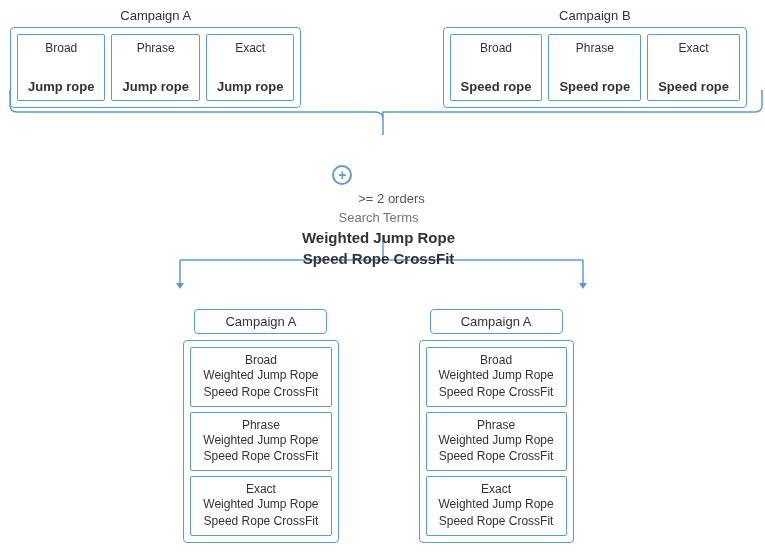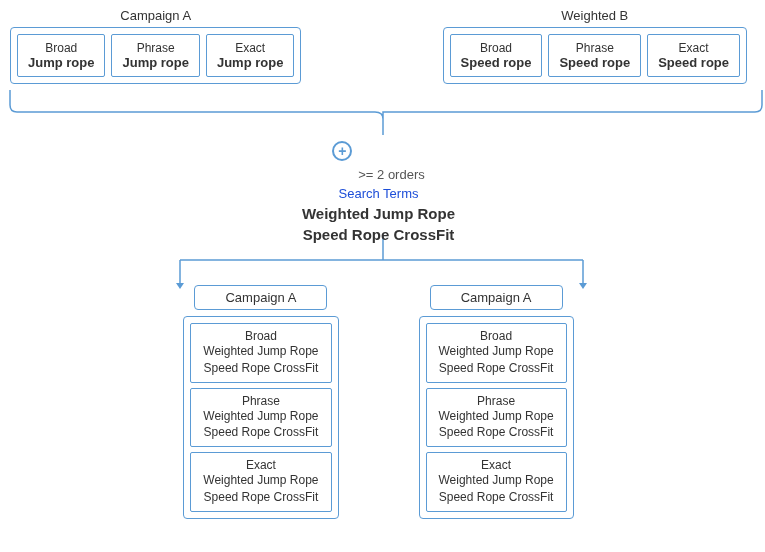--- a/index.html
+++ b/index.html
@@ -60,20 +60,21 @@
     .match-type {
       font-size: 12px;
       color: #333;
       font-weight: normal;
     }
 
     .match-term {
       font-size: 13px;
       font-weight: bold;
       color: #333;
+      margin-top: 24px;
     }
 
     
     .middle-section {
       display: flex;
       flex-direction: column;
       align-items: center;
       margin-top: 10px;
     }
 
@@ -101,21 +102,21 @@
     }
 
     .condition-text {
       font-size: 13px;
       color: #555;
       margin-top: 48px;
     }
 
     .search-terms-label {
       font-size: 13px;
-      color: #1d4ed8;
+      color: #737373;
     }
 
     .search-terms-value {
       font-size: 15px;
       font-weight: bold;
       color: #333;
       text-align: center;
       line-height: 1.4;
     }
 
@@ -219,21 +220,21 @@
           <div class="match-term">Jump rope</div>
         </div>
         <div class="match-box">
           <div class="match-type">Exact</div>
           <div class="match-term">Jump rope</div>
         </div>
       </div>
     </div>
 
     <div class="campaign-group">
-      <div class="campaign-label">Weighted B</div>
+      <div class="campaign-label">Campaign B</div>
       <div class="campaign-boxes">
         <div class="match-box">
           <div class="match-type">Broad</div>
           <div class="match-term">Speed rope</div>
         </div>
         <div class="match-box">
           <div class="match-type">Phrase</div>
           <div class="match-term">Speed rope</div>
         </div>
         <div class="match-box">

